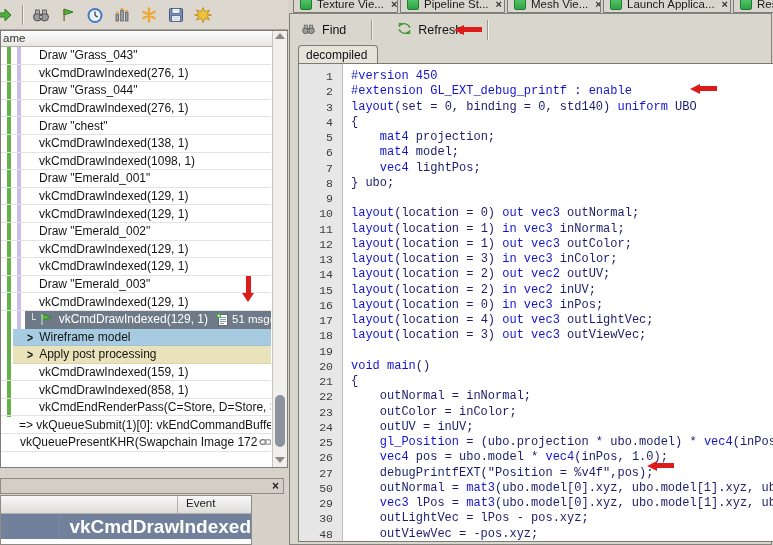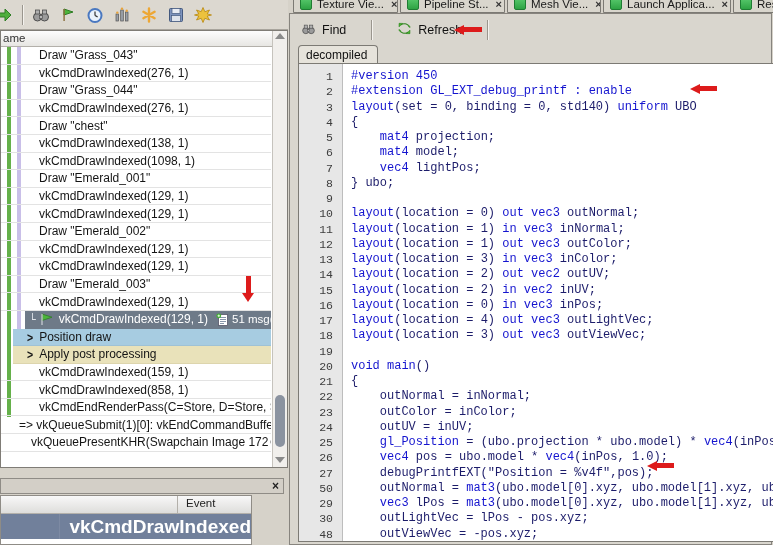--- a/index.html
+++ b/index.html
@@ -21,21 +21,21 @@
     background:linear-gradient(#fdfdfd,#e7e6e3);border-bottom:1px solid #b3b0aa;
     font-size:11.5px;color:#333;padding:1px 0 0 2px;box-sizing:border-box;}
   .eb-rows{position:absolute;left:0;top:16px;width:270px;}
   .eb-row{height:17.6px;box-sizing:border-box;border-bottom:1px solid #e3e3e3;
     display:flex;align-items:center;padding-left:38px;font-size:12px;color:#151515;
     white-space:nowrap;overflow:hidden;}
   .eb-row.r-blue{background:#a7cce1;margin-left:12px;padding-left:14px;border-bottom-color:#9fc2d6;}
   .eb-row.r-tan{background:#e9e2ba;margin-left:12px;padding-left:14px;border-bottom-color:#ddd5ad;}
   .eb-row.r-selected{background:#6e7a88;margin-left:24px;padding-left:4px;color:#fff;border-bottom-color:#6e7a88;}
   .eb-row.r-queue{padding-left:18px;}
-  .eb-row.r-present{padding-left:30px;}
+  .eb-row.r-present{padding-left:19px;}
   .eb-row .chev{font-weight:900;margin-right:6px;font-size:10.5px;transform:scaleY(1.15);}
   .eb-row .branch{font-family:"DejaVu Sans Mono",monospace;font-size:11px;margin-right:4px;color:#dfe3e8;}
   .eb-row .b{font-weight:normal;}
   .eb-badge{display:flex;align-items:center;gap:3px;margin-left:8px;font-size:11.5px;}
   .bar-green{position:absolute;left:6px;top:16px;width:4px;height:370px;background:#65b04a;}
   .bar-purple{position:absolute;left:16px;top:16px;width:4px;height:282px;background:#c9bfe8;}
   
   .eb-scroll{position:absolute;right:0;top:0;width:15px;height:436px;
     background:#f1efec;border-left:1px solid #c6c3bd;box-sizing:border-box;}
   .sb-up{position:absolute;top:2px;left:2px;}
@@ -223,21 +223,21 @@
               <path d="M4 4.5h6M4 6.5h6M4 8.5h6M4 10.5h4" stroke="#7a8aa0" stroke-width=".9"></path>
               <circle cx="2.8" cy="2.8" r="2.4" fill="#3fae2f"></circle>
               <path d="M2.8 1.5v2.6M1.5 2.8h2.6" stroke="#fff" stroke-width=".8"></path>
             </svg>
           </span>
           <span>51 msg(s)</span>
         </span>
       </div>
       <div class="eb-row r-blue">
         <span class="chev">&gt;</span>
-        <span>Position draw</span>
+        <span>Wireframe model</span>
       </div>
       <div class="eb-row r-tan">
         <span class="chev">&gt;</span>
         <span>Apply post processing</span>
       </div>
       <div class="eb-row ">
         <span>vkCmdDrawIndexed(159, 1)</span>
       </div>
       <div class="eb-row ">
         <span>vkCmdDrawIndexed(858, 1)</span>

